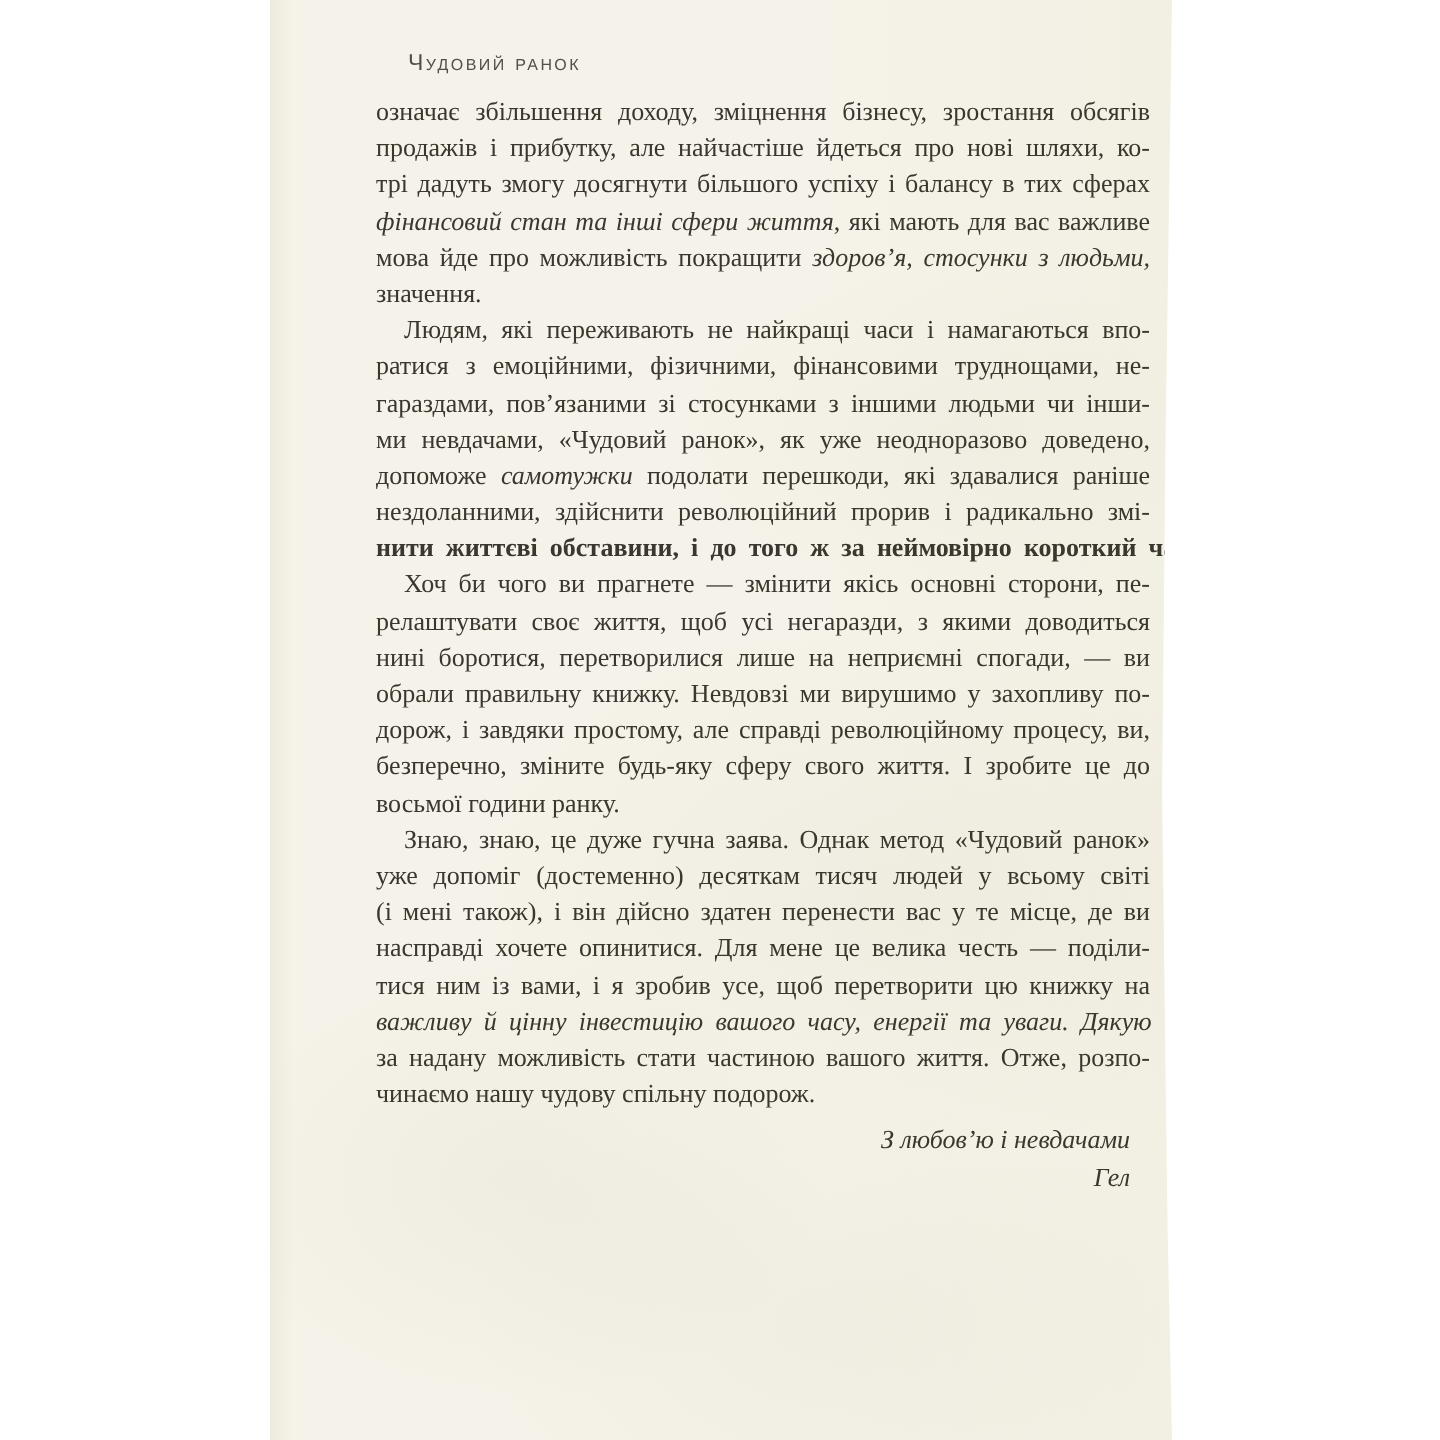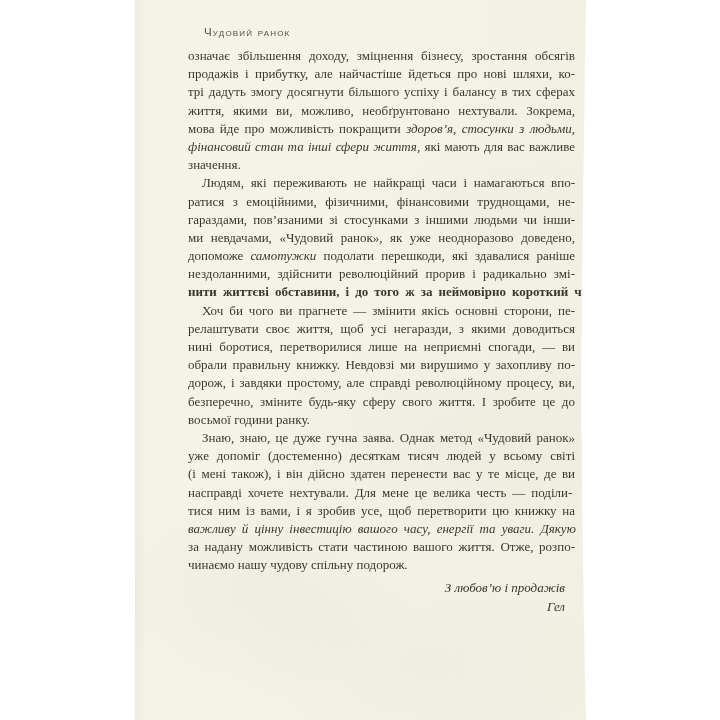--- a/index.html
+++ b/index.html
@@ -82,23 +82,22 @@
 <div class="canvas">
   <div class="page-scan">
     <div class="running-header">Чудовий ранок</div>
 
     <div class="text-block">
 
     <div class="paragraph">
           <div class="line"><span class="measure" style="word-spacing: 4.63802px;"><span>означає збільшення доходу, зміцнення бізнесу, зростання обсягів</span></span></div>
           <div class="line"><span class="measure" style="word-spacing: 3.06944px;"><span>продажів і прибутку, але найчастіше йдеться про нові шляхи, ко-</span></span></div>
           <div class="line"><span class="measure" style="word-spacing: 1.57187px;"><span>трі дадуть змогу досягнути більшого успіху і балансу в тих сферах</span></span></div>
-          <div class="line"><span class="measure" style="word-spacing: 5.38021px;"><span>життя, якими ви, можливо, необґрунтовано нехтували. Зокрема,</span></span></div>
+          <div class="line"><span class="measure" style="word-spacing: 1.00313px;"><i>фінансовий стан та інші сфери життя</i><span>, які мають для вас важливе</span></span></div>
           <div class="line"><span class="measure" style="word-spacing: 2.09961px;"><span>мова йде про можливість покращити </span><i>здоров’я, стосунки з людьми,</i></span></div>
-          <div class="line"><span class="measure" style="word-spacing: 1.00313px;"><i>фінансовий стан та інші сфери життя</i><span>, які мають для вас важливе</span></span></div>
           <div class="line last"><span class="measure"><span>значення.</span></span></div>
         </div>
         <div class="paragraph">
           <div class="line indent"><span class="measure" style="word-spacing: 3.4375px;"><span>Людям, які переживають не найкращі часи і намагаються впо-</span></span></div>
           <div class="line"><span class="measure" style="word-spacing: 5.19792px;"><span>ратися з емоційними, фізичними, фінансовими труднощами, не-</span></span></div>
           <div class="line"><span class="measure" style="word-spacing: 2.81641px;"><span>гараздами, пов’язаними зі стосунками з іншими людьми чи інши-</span></span></div>
           <div class="line"><span class="measure" style="word-spacing: 4.27902px;"><span>ми невдачами, «Чудовий ранок», як уже неодноразово доведено,</span></span></div>
           <div class="line"><span class="measure" style="word-spacing: 3.86719px;"><span>допоможе </span><i>самотужки</i><span> подолати перешкоди, які здавалися раніше</span></span></div>
           <div class="line"><span class="measure" style="word-spacing: 3.92448px;"><span>нездоланними, здійснити революційний прорив і радикально змі-</span></span></div>
           <div class="line"><span class="measure" style="word-spacing: 2.80781px; font-weight: bold;"><span>нити життєві обставини, і до того ж за неймовірно короткий час.</span></span></div>
@@ -109,25 +108,25 @@
           <div class="line"><span class="measure" style="word-spacing: 3.54297px;"><span>нині боротися, перетворилися лише на неприємні спогади, — ви</span></span></div>
           <div class="line"><span class="measure" style="word-spacing: 2.25px;"><span>обрали правильну книжку. Невдовзі ми вирушимо у захопливу по-</span></span></div>
           <div class="line"><span class="measure" style="word-spacing: 1.67383px;"><span>дорож, і завдяки простому, але справді революційному процесу, ви,</span></span></div>
           <div class="line"><span class="measure" style="word-spacing: 3.37847px;"><span>безперечно, зміните будь-яку сферу свого життя. І зробите це до</span></span></div>
           <div class="line last"><span class="measure"><span>восьмої години ранку.</span></span></div>
         </div>
         <div class="paragraph">
           <div class="line indent"><span class="measure" style="word-spacing: 2.00347px;"><span>Знаю, знаю, це дуже гучна заява. Однак метод «Чудовий ранок»</span></span></div>
           <div class="line"><span class="measure" style="word-spacing: 4.59375px;"><span>уже допоміг (достеменно) десяткам тисяч людей у всьому світі</span></span></div>
           <div class="line"><span class="measure" style="word-spacing: 2.24399px;"><span>(і мені також), і він дійсно здатен перенести вас у те місце, де ви</span></span></div>
-          <div class="line"><span class="measure" style="word-spacing: 2.67188px;"><span>насправді хочете нехтували. Для мене це велика честь — поділи-</span></span></div>
+          <div class="line"><span class="measure" style="word-spacing: 2.67188px;"><span>насправді хочете опинитися. Для мене це велика честь — поділи-</span></span></div>
           <div class="line"><span class="measure" style="word-spacing: 2.4974px;"><span>тися ним із вами, і я зробив усе, щоб перетворити цю книжку на</span></span></div>
           <div class="line"><span class="measure" style="word-spacing: 2.86632px; font-style: italic;"><span>важливу й цінну інвестицію вашого часу, енергії та уваги. Дякую</span></span></div>
           <div class="line"><span class="measure" style="word-spacing: 2.36133px;"><span>за надану можливість стати частиною вашого життя. Отже, розпо-</span></span></div>
           <div class="line last"><span class="measure"><span>чинаємо нашу чудову спільну подорож.</span></span></div>
         </div>
         <div class="signature-block">
-          <div class="sig-line">З любов’ю і продажів</div>
+          <div class="sig-line">З любов’ю і невдачами</div>
           <div class="sig-line">Гел</div>
         </div>
       </div>
   </div>
 </div>
 
 </body></html>

